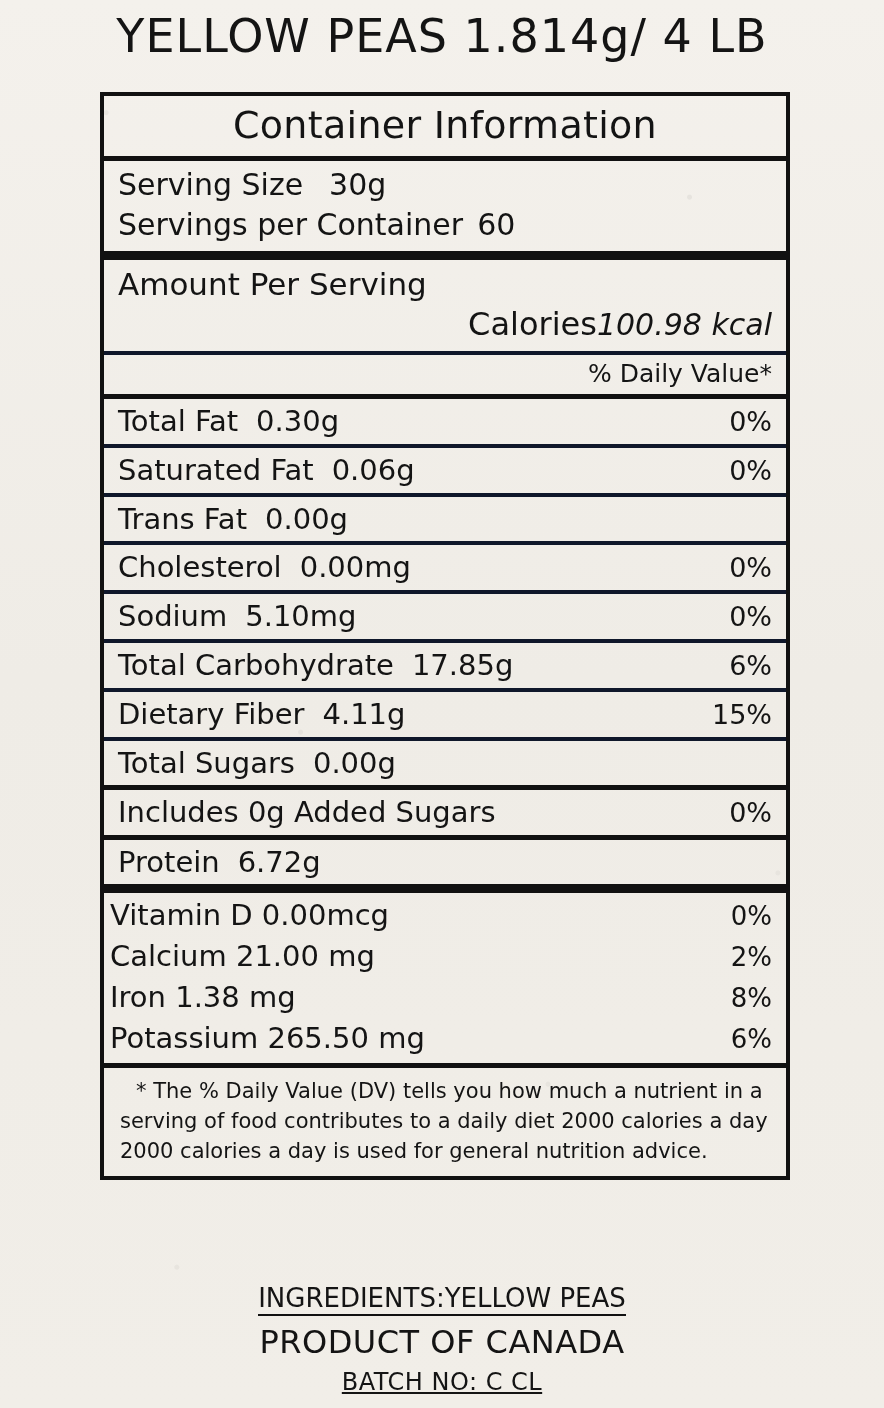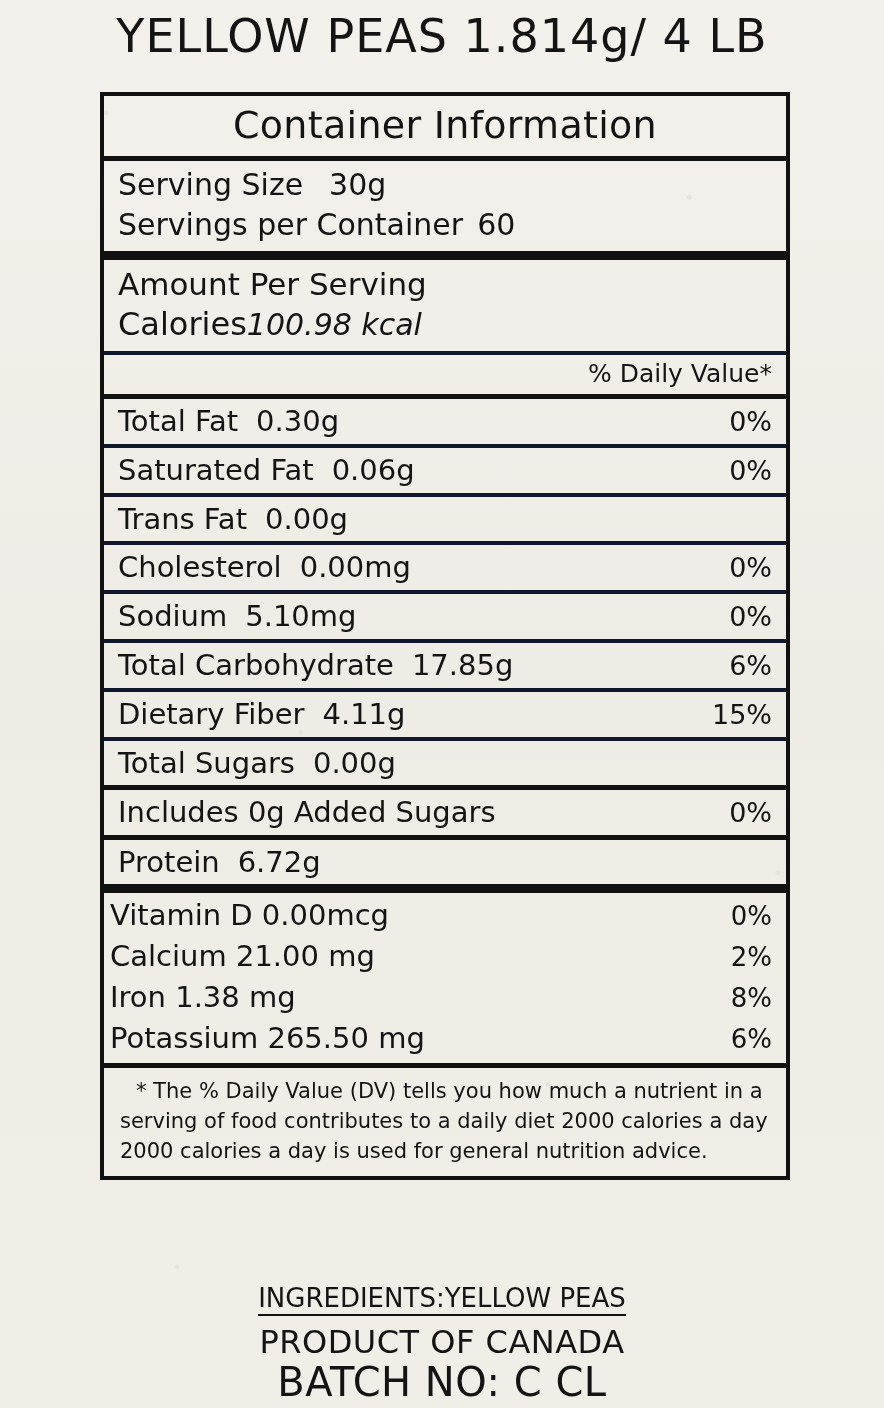--- a/index.html
+++ b/index.html
@@ -81,21 +81,21 @@
   .serving-line .val { margin-left: 26px; }
   .serving-line .val2 { margin-left: 14px; }
 
   .amount-block { padding-top: 4px; padding-bottom: 2px; }
   .amount-label {
     font-size: 31px;
     line-height: 40px;
   }
   .cal-line {
     display: flex;
-    justify-content: flex-start;
+    justify-content: flex-end;
     align-items: baseline;
     font-size: 32px;
     line-height: 40px;
     padding-bottom: 4px;
   }
   .cal-val { font-size: 30px; font-style: italic; }
 
   .dv-head {
     text-align: right;
     font-size: 25px;
@@ -155,23 +155,24 @@
     line-height: 40px;
     letter-spacing: 0.5px;
   }
 
   .batch {
     position: absolute;
     top: 1362px;
     left: 0;
     width: 884px;
     text-align: center;
-    font-size: 40px;
+    font-size: 24px;
     line-height: 40px;
     letter-spacing: 0.5px;
+    text-decoration: underline;
   }
 </style>
 </head>
 <body>
 
 <div class="paper-noise"></div>
 
 <div class="product-title">YELLOW PEAS 1.814g/ 4 LB</div>
 
 <div class="panel">

